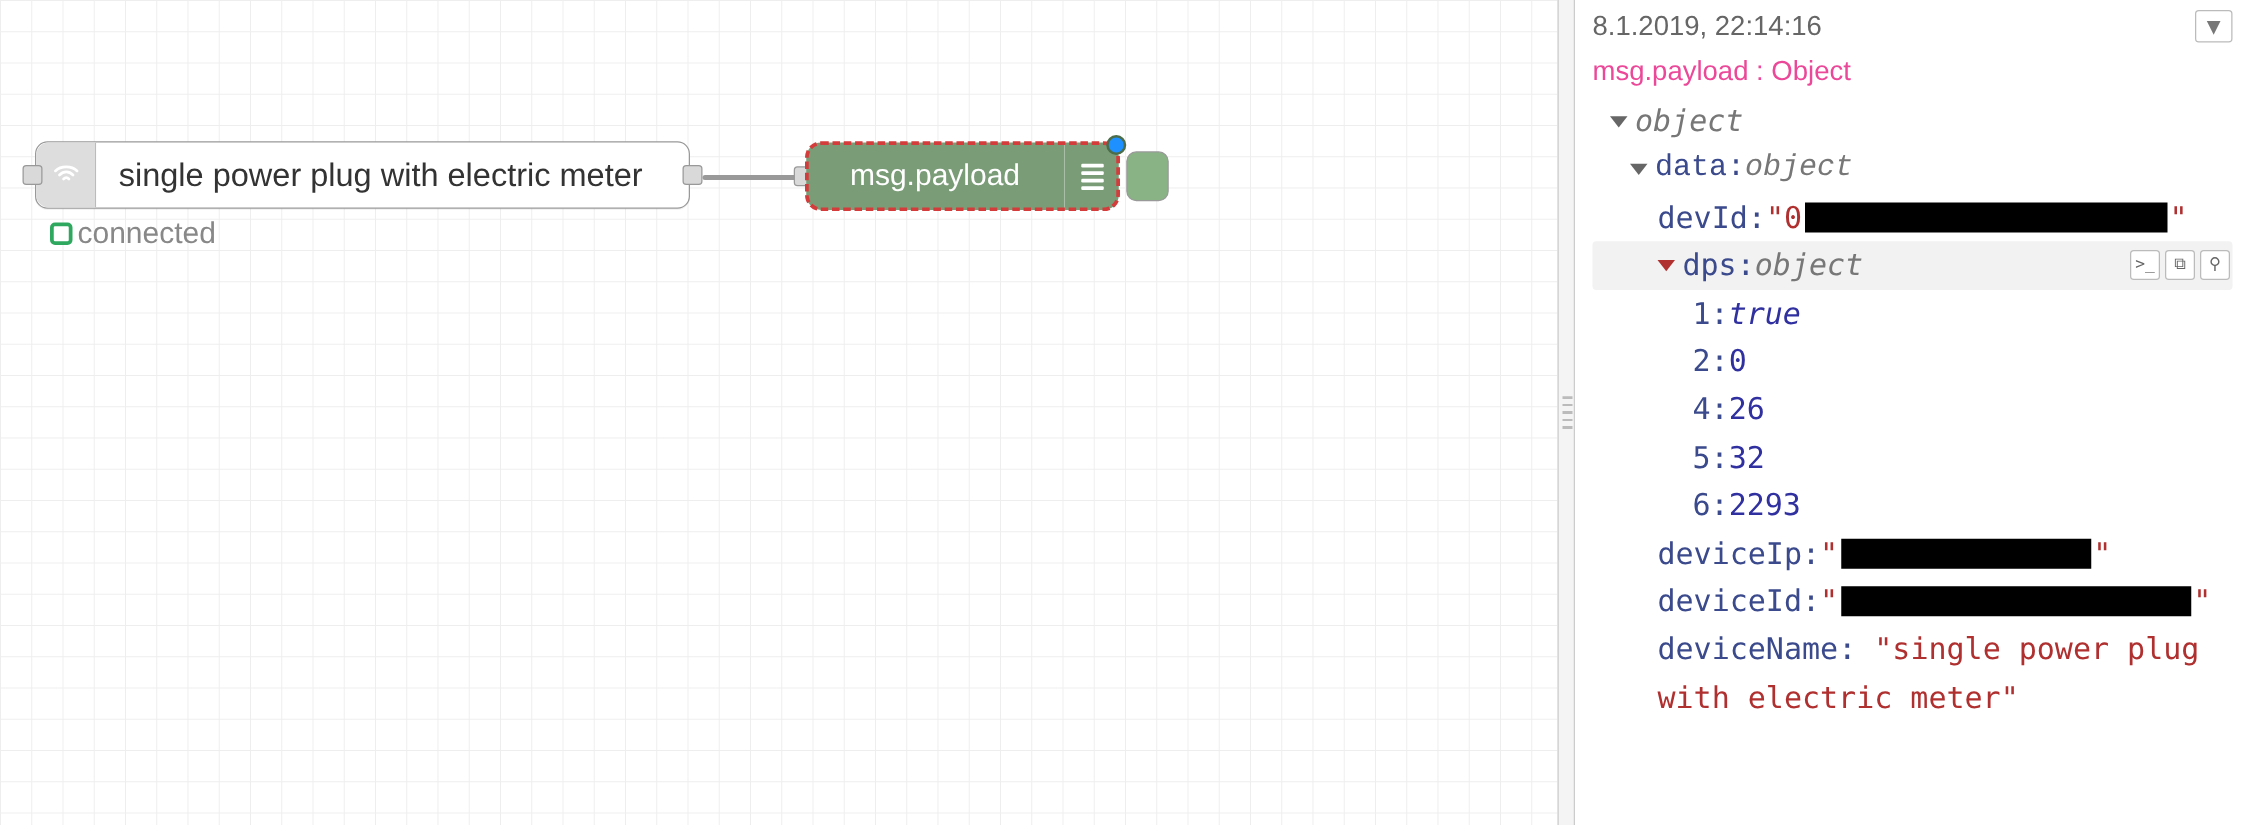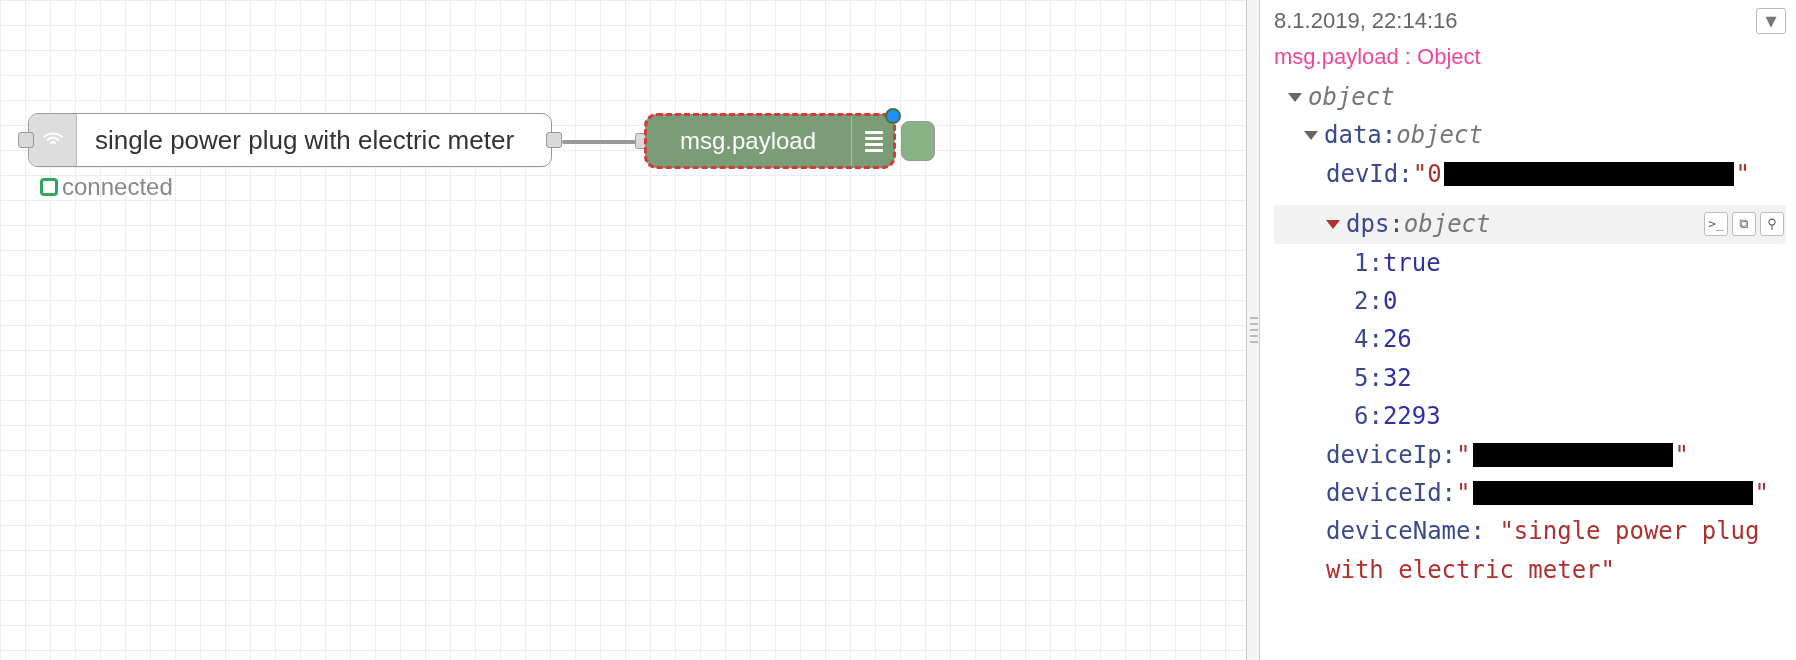--- a/index.html
+++ b/index.html
@@ -211,32 +211,31 @@
   .caret.down {
     border-left: 7px solid transparent;
     border-right: 7px solid transparent;
     border-top: 9px solid #666;
   }
   .caret.down.red { border-top-color: #b03030; }
   .k-key { color: #3b4a8c; }
   .k-type { color: #777; font-style: italic; }
   .v-str { color: #b03030; }
   .v-num { color: #3030a0; }
-  .v-bool { color: #3030a0; }
+  .v-bool { color: #3030a0; font-style: italic; }
 
   .ind0 { padding-left: 14px; }
-  .ind1 { padding-left: 30px; }
+  .ind1 { padding-left: 30px; font-family: Liberation Mono, monospace; }
   .ind2 { padding-left: 52px; }
   .ind3 { padding-left: 80px; }
 
   .hover-row {
     background: #f2f2f2;
     border-radius: 3px;
     position: relative;
-    margin-top: 12px;
   }
   .row-tools {
     position: absolute;
     right: 2px; top: 50%; transform: translateY(-50%);
     display: flex; gap: 4px;
   }
   .row-tools .tool {
     width: 24px; height: 24px;
     border: 1px solid #bbb;
     border-radius: 3px;

